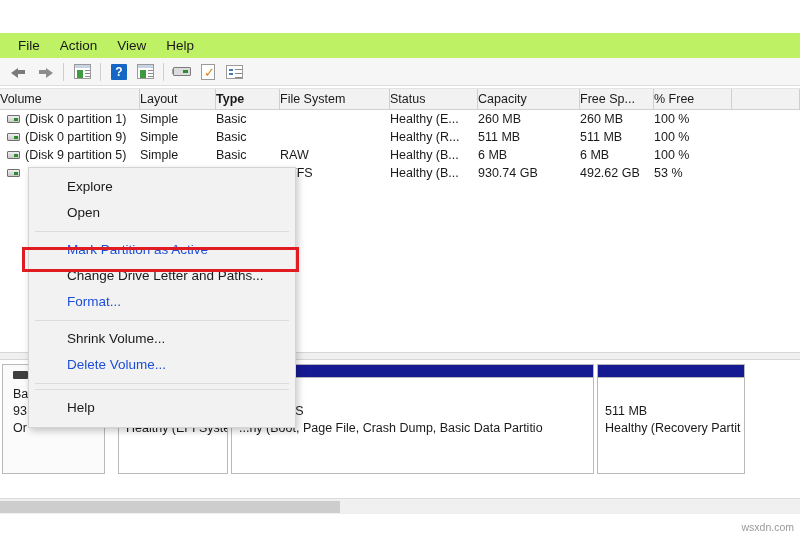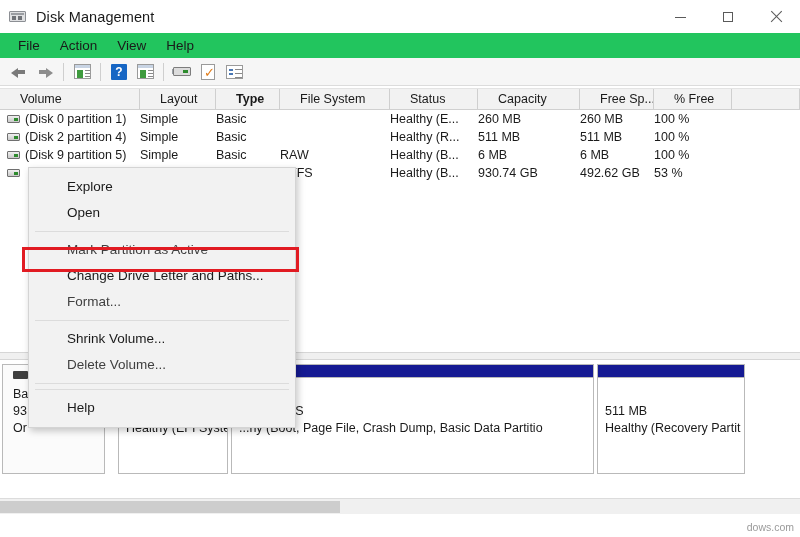--- a/index.html
+++ b/index.html
@@ -47,21 +47,21 @@
   .wc .cls { display:block; width: 13px; height: 13px; position: relative; }
   .wc .cls:before, .wc .cls:after {
     content: ""; position: absolute; left: -1px; top: 6px; width: 15px; height: 1.2px; background: #5a5a5a;
   }
   .wc .cls:before { transform: rotate(45deg); }
   .wc .cls:after  { transform: rotate(-45deg); }
 
   
   .menubar {
     position: absolute; left: 0; top: 33px; width: 800px; height: 25px;
-    background: #22c55e; display: flex; align-items: center; padding-left: 8px;
+    background: #bef264; display: flex; align-items: center; padding-left: 8px;
   }
   .menubar .mi {
     font-size: 13.5px; color: #1a1a1a; padding: 2px 10px; white-space: nowrap;
   }
 
   
   .toolbar {
     position: absolute; left: 0; top: 58px; width: 800px; height: 28px;
     background: #f6f6f6; border-bottom: 1px solid #dcdcdc;
     display: flex; align-items: center; padding-left: 6px;
@@ -113,21 +113,21 @@
 
   
   .list-header {
     position: absolute; left: 0; top: 88px; width: 800px; height: 22px;
     background: #f2f2f2; display: flex; border-bottom: 1px solid #d0d0d0;
     border-top: 1px solid #e3e3e3;
   }
   .hcell {
     font-size: 12.5px; color: #1a1a1a;
     border-right: 1px solid #cfcfcf;
-    padding-left: 20px; display: flex; align-items: center;
+    padding-left: 0; display: flex; align-items: center;
     height: 100%; overflow: hidden; white-space: nowrap;
   }
 
   
   .rows { position: absolute; left: 0; top: 110px; width: 800px; height: 242px; background:#fff; }
   .vrow { height: 18px; display: flex; align-items: center; font-size: 12.5px; color: #1a1a1a; }
   .vicon {
     width: 13px; height: 8px; margin-left: 7px; margin-right: 5px; flex: none;
     background: linear-gradient(#f0f0f0, #c9c9c9);
     border: 1px solid #6f6f6f; border-radius: 1px; position: relative;
@@ -179,58 +179,38 @@
     position: absolute; left: 28px; top: 167px; width: 268px;
     background: #f2f2f2; border: 1px solid #d4d4d4;
     box-shadow: 2px 3px 7px rgba(0,0,0,0.22);
     padding: 6px 0;
     z-index: 40;
   }
   .cm-item {
     height: 26px; line-height: 26px; padding-left: 38px;
     font-size: 13.5px; color: #1a1a1a; white-space: nowrap;
   }
-  .cm-item.disabled { color: #404040; }
+  .cm-item.disabled { color: #1d4ed8; }
   .cm-sep { height: 1px; background: #dcdcdc; margin: 5px 6px; }
 
   .redbox {
     position: absolute; left: 22px; top: 247px; width: 277px; height: 25px;
     border: 3px solid #e11b22; z-index: 60;
   }
 
   .watermark {
     position: absolute; right: 6px; bottom: 4px;
     font-size: 10.5px; color: #9a9a9a;
   }
 </style>
 </head>
 <body>
 
 <div id="app">
 
-  <div class="titlebar">
-    <div class="title-icon">
-      <div class="box"></div>
-        <div class="topbar"></div>
-        <div class="slot1"></div>
-        <div class="slot2"></div>
-    </div>
-    <div class="title-text">Disk Management</div>
-    <div class="wincontrols">
-      <div class="wc">
-          <span class="min"></span>
-        </div>
-      <div class="wc">
-          <span class="max"></span>
-        </div>
-      <div class="wc">
-          <span class="cls"></span>
-        </div>
-    </div>
-  </div>
 
   <div class="menubar">
     <div class="mi">File</div>
     <div class="mi">Action</div>
     <div class="mi">View</div>
     <div class="mi">Help</div>
   </div>
 
   <div class="toolbar">
     <div class="tb-item">
@@ -296,21 +276,21 @@
         <div class="vcell" style="width: 76px;">Simple</div>
         <div class="vcell" style="width: 64px;">Basic</div>
         <div class="vcell" style="width: 110px;"></div>
         <div class="vcell" style="width: 88px;">Healthy (E...</div>
         <div class="vcell" style="width: 102px;">260 MB</div>
         <div class="vcell" style="width: 74px;">260 MB</div>
         <div class="vcell" style="width: 78px;">100 %</div>
       </div>
       <div class="vrow">
         <div class="vicon"></div>
-        <div class="vcell" style="width: 115px;">(Disk 2 partition 4)</div>
+        <div class="vcell" style="width: 115px;">(Disk 0 partition 9)</div>
         <div class="vcell" style="width: 76px;">Simple</div>
         <div class="vcell" style="width: 64px;">Basic</div>
         <div class="vcell" style="width: 110px;"></div>
         <div class="vcell" style="width: 88px;">Healthy (R...</div>
         <div class="vcell" style="width: 102px;">511 MB</div>
         <div class="vcell" style="width: 74px;">511 MB</div>
         <div class="vcell" style="width: 78px;">100 %</div>
       </div>
       <div class="vrow">
         <div class="vicon"></div>
@@ -394,14 +374,14 @@
       <div class="cm-item disabled">Format...</div>
       <div class="cm-sep"></div>
       <div class="cm-item">Shrink Volume...</div>
       <div class="cm-item disabled">Delete Volume...</div>
       <div class="cm-sep"></div>
       <div class="cm-sep"></div>
       <div class="cm-item">Help</div>
     </div>
   <div class="redbox"></div>
 
-  <div class="watermark">dows.com</div>
+  <div class="watermark">wsxdn.com</div>
 </div>
 
 </body></html>

